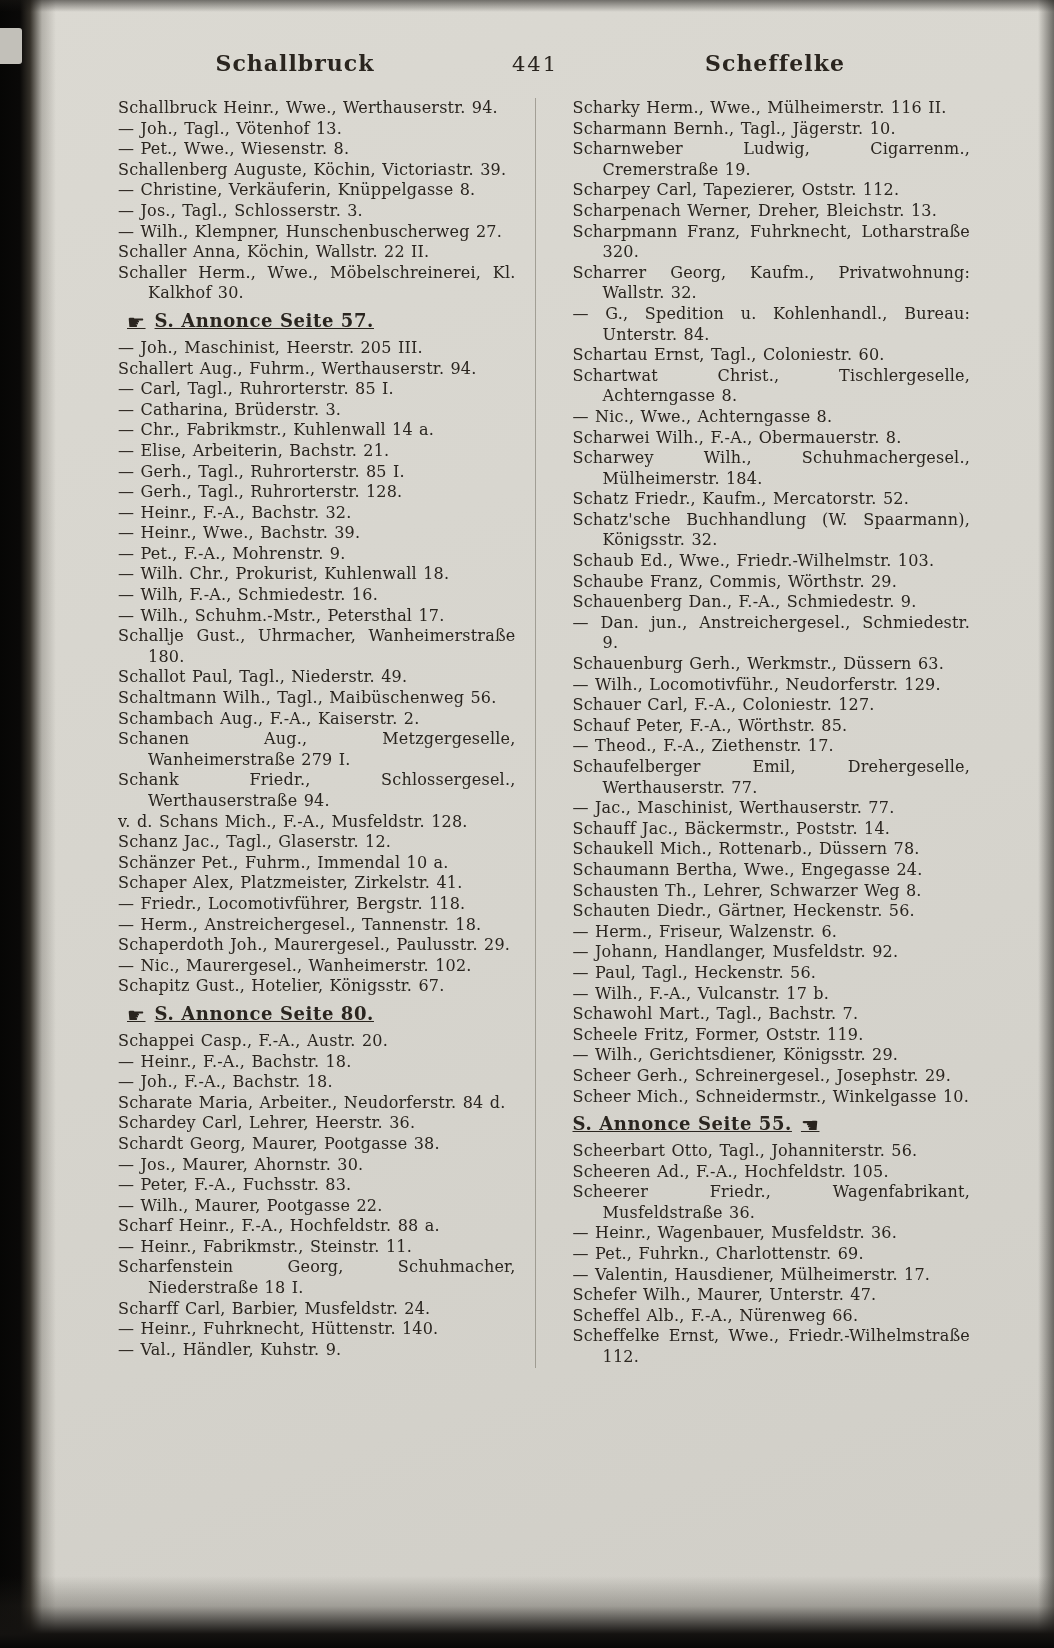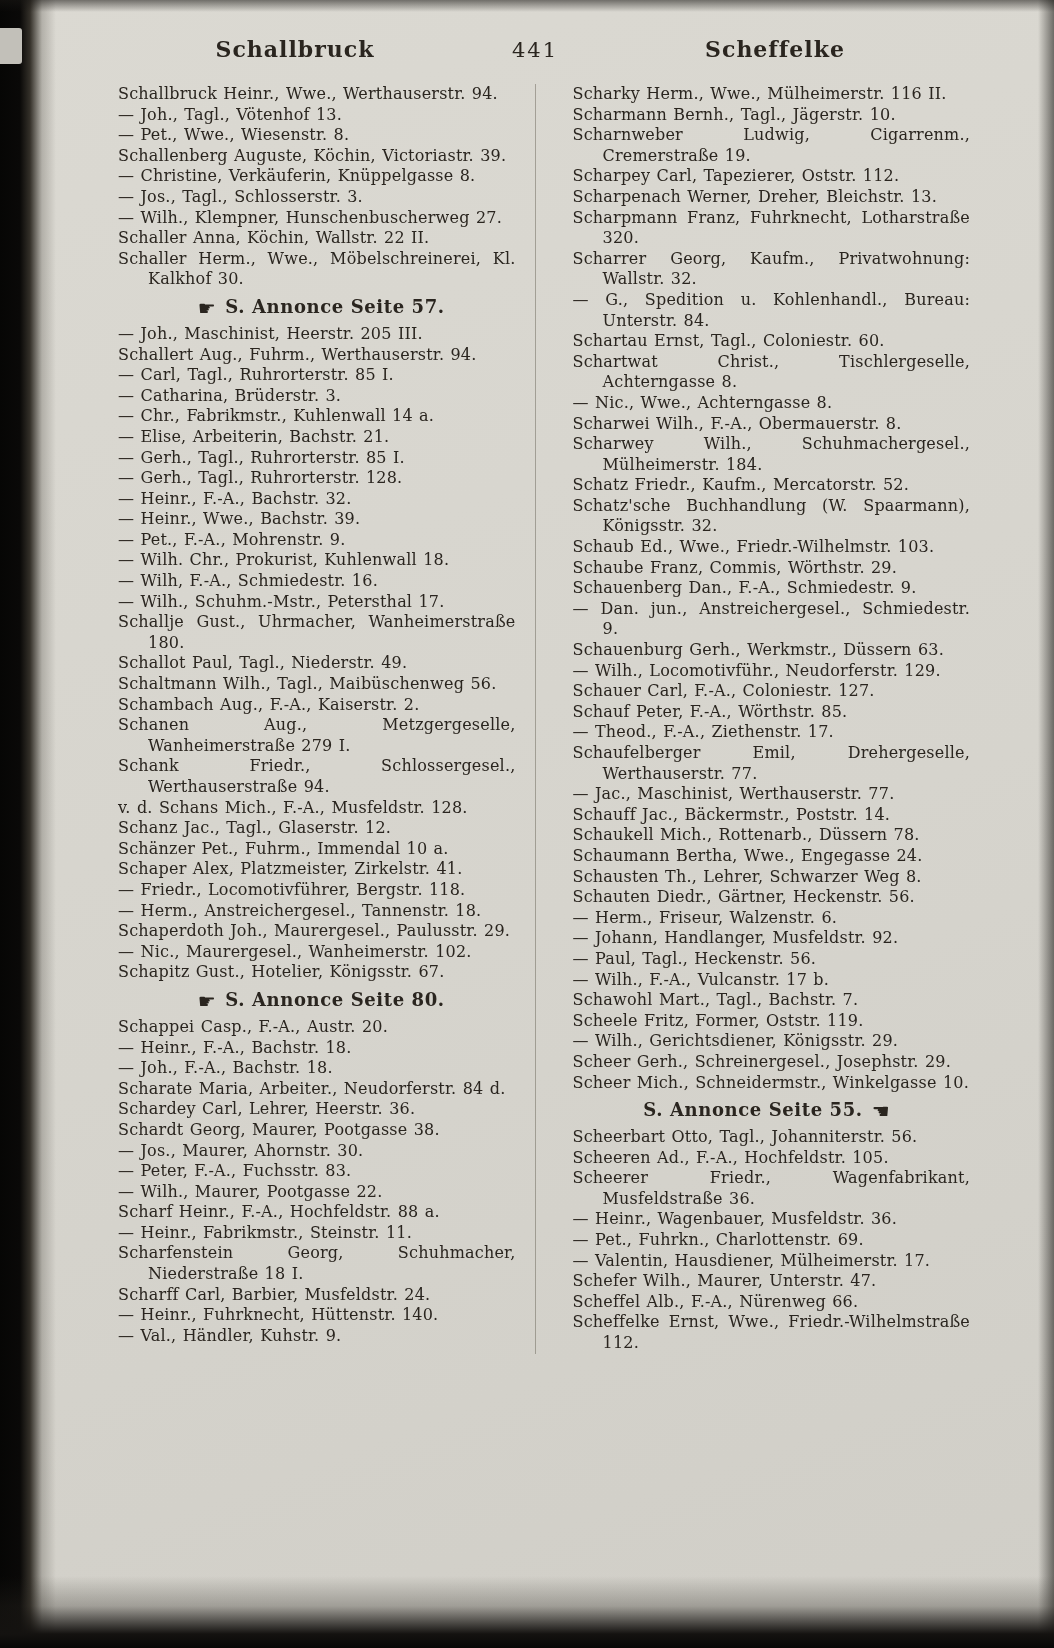--- a/index.html
+++ b/index.html
@@ -32,21 +32,21 @@
     background:linear-gradient(to bottom, rgba(0,0,0,0) 0px, rgba(45,42,36,0.3) 30px, #141210 58px, #070706 72px);
     z-index:3;
   }
   .notch {
     position:absolute; left:0; top:28px; width:22px; height:36px;
     background:#d2d0c9; opacity:0.92; border-radius:0 3px 3px 0;
     z-index:4;
   }
   .content {
     position:relative; z-index:2;
-    padding:36px 84px 0 100px;
+    padding:50px 84px 0 100px;
   }
   .header {
     display:flex; align-items:baseline;
     margin-bottom:22px;
   }
   .header .kw {
     flex:1; text-align:center;
     font-weight:bold; font-size:22px; letter-spacing:1px;
   }
   .header .pagenum {
@@ -61,23 +61,24 @@
     margin:0 19px;
   }
   .entry {
     font-size:16px; line-height:20.6px;
     text-align:justify;
     padding-left:30px; text-indent:-30px;
     letter-spacing:0.2px; word-spacing:1px;
   }
   .annonce {
     font-weight:bold; font-size:18px; line-height:24px;
-    text-align:center;
+    text-align:left;
     margin:5px 0 4px 0;
     letter-spacing:0.6px;
+    text-decoration:underline;
   }
   .manicule {
     font-family:"DejaVu Sans", sans-serif;
     font-size:20px; margin:0 9px; vertical-align:-2px;
   }
 </style>
 </head>
 <body>
 
 <div class="scan">

